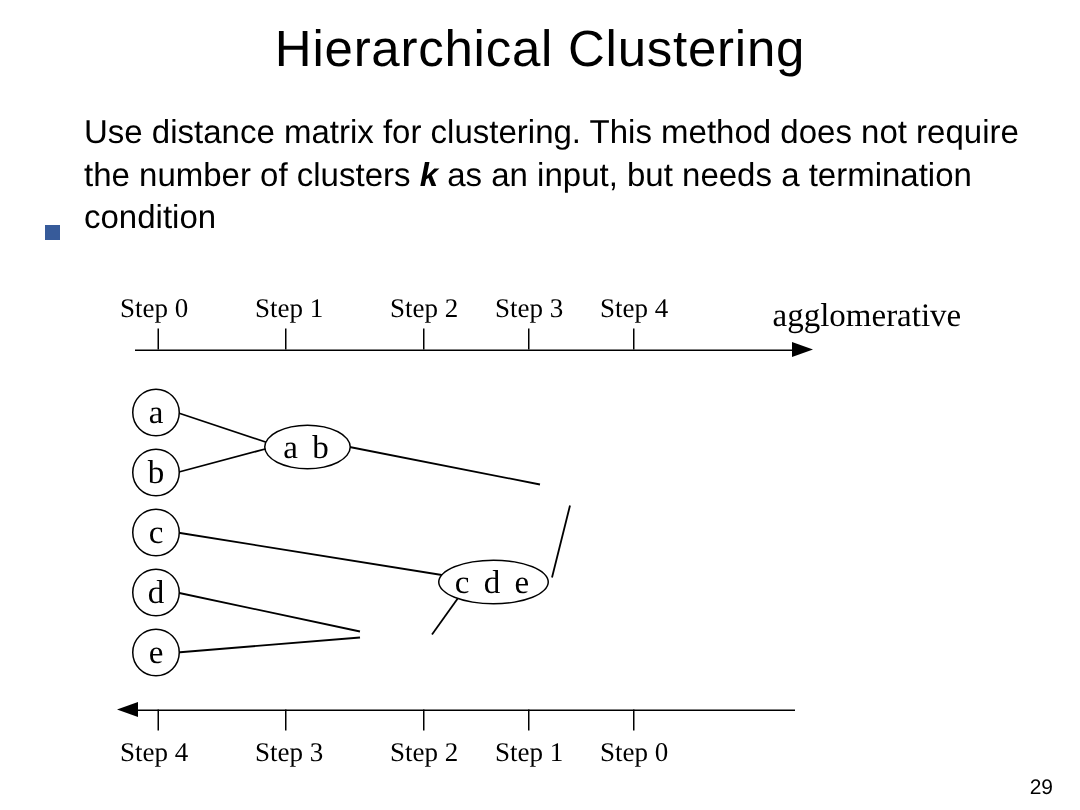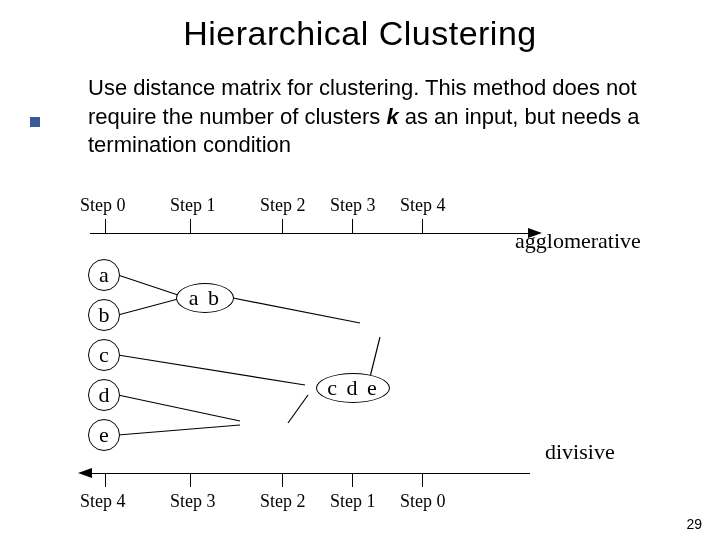--- a/index.html
+++ b/index.html
@@ -17,22 +17,21 @@
     text-align: center;
     margin-top: 14px;
     letter-spacing: 0.5px;
   }
   .bullet-row {
     position: absolute;
     top: 74px;
     left: 30px;
     right: 30px;
     display: flex;
-    align-items: center;
-    gap: 32px;
+    align-items: flex-end;
   }
   .bullet-marker {
     width: 10px;
     height: 10px;
     background: #375b9a;
     margin-top: 10px;
     margin-right: 16px;
     flex-shrink: 0;
   }
   .bullet-text {
@@ -158,21 +157,21 @@
   <div class="step-top" style="left:340px; top:0;">Step 4</div>
 
   <div class="tick-top" style="left:45px;  top:24px;"></div>
   <div class="tick-top" style="left:130px; top:24px;"></div>
   <div class="tick-top" style="left:222px; top:24px;"></div>
   <div class="tick-top" style="left:292px; top:24px;"></div>
   <div class="tick-top" style="left:362px; top:24px;"></div>
 
   <div class="axis-top"></div>
   <div class="arrow-right"></div>
-  <div class="side-label" style="left:455px; top:2px;margin-top:31px;">agglomerative</div>
+  <div class="side-label" style="left:455px; top:2px;">agglomerative</div>
 
   <svg class="lines">
 
     <line x1="58" y1="80" x2="118" y2="100"></line>
     <line x1="58" y1="120" x2="118" y2="104"></line>
 
     <line x1="58" y1="200" x2="180" y2="226"></line>
     <line x1="58" y1="240" x2="180" y2="230"></line>
 
     <line x1="58" y1="160" x2="245" y2="190"></line>
@@ -182,33 +181,32 @@
     <line x1="308" y1="190" x2="320" y2="142"></line>
   </svg>
 
   <div class="node node-small" style="left:28px; top:64px;">a</div>
   <div class="node node-small" style="left:28px; top:104px;">b</div>
   <div class="node node-small" style="left:28px; top:144px;">c</div>
   <div class="node node-small" style="left:28px; top:184px;">d</div>
   <div class="node node-small" style="left:28px; top:224px;">e</div>
 
   <div class="node node-ab" style="left:116px; top:88px;">a b</div>
-  <div class="node node-cde" style="left:256px; top:178px;">c d e</div>
+  <div class="node node-cde" style="left:232px; top:178px;">c d e</div>
 
   <div class="axis-bot"></div>
   <div class="arrow-left"></div>
 
   <div class="tick-bot" style="left:45px;  top:278px;"></div>
   <div class="tick-bot" style="left:130px; top:278px;"></div>
   <div class="tick-bot" style="left:222px; top:278px;"></div>
   <div class="tick-bot" style="left:292px; top:278px;"></div>
   <div class="tick-bot" style="left:362px; top:278px;"></div>
 
   <div class="step-bot" style="left:20px;  top:296px;">Step 4</div>
   <div class="step-bot" style="left:110px; top:296px;">Step 3</div>
   <div class="step-bot" style="left:200px; top:296px;">Step 2</div>
   <div class="step-bot" style="left:270px; top:296px;">Step 1</div>
   <div class="step-bot" style="left:340px; top:296px;">Step 0</div>
 
-  <div class="side-label" style="left:485px; top:244px;">divisive</div>
 </div>
 
 <div class="pg">29</div>
 
 </body></html>

